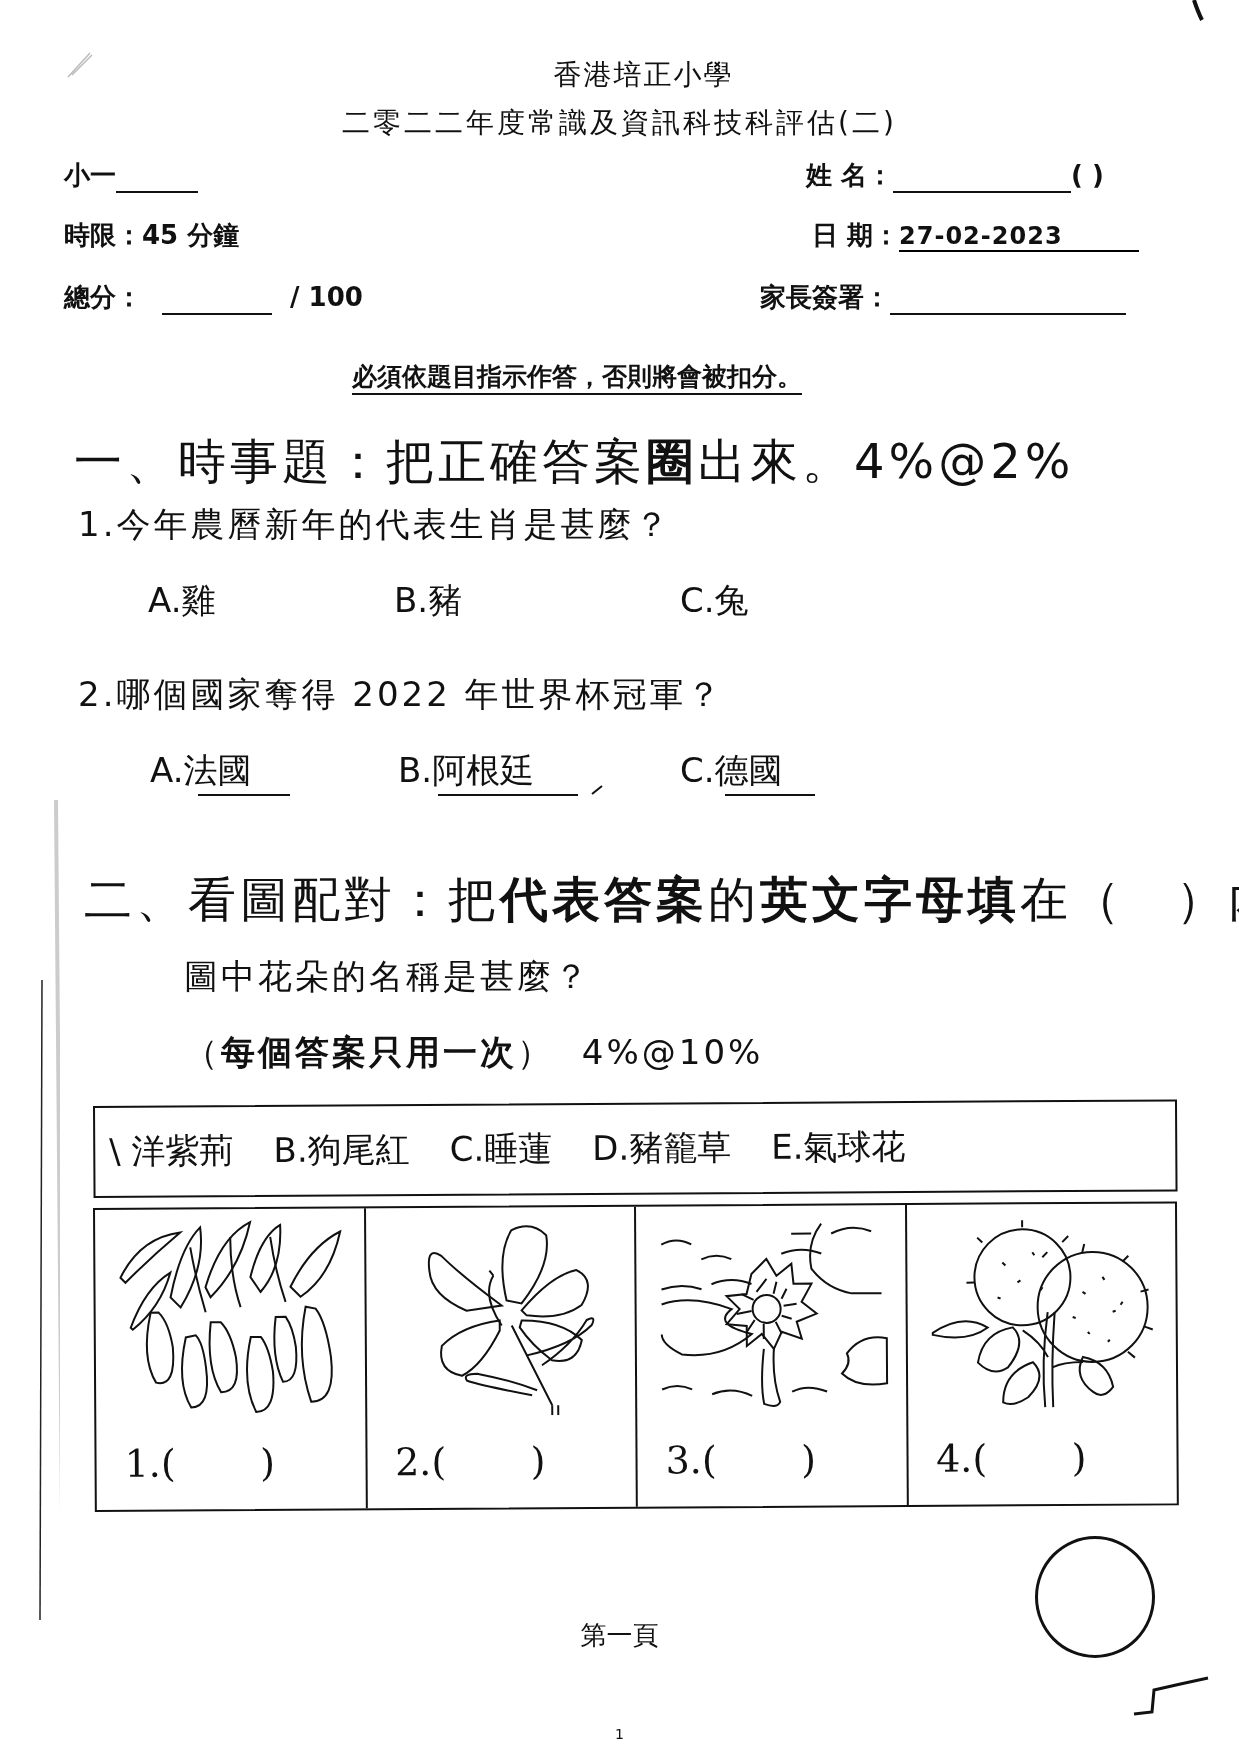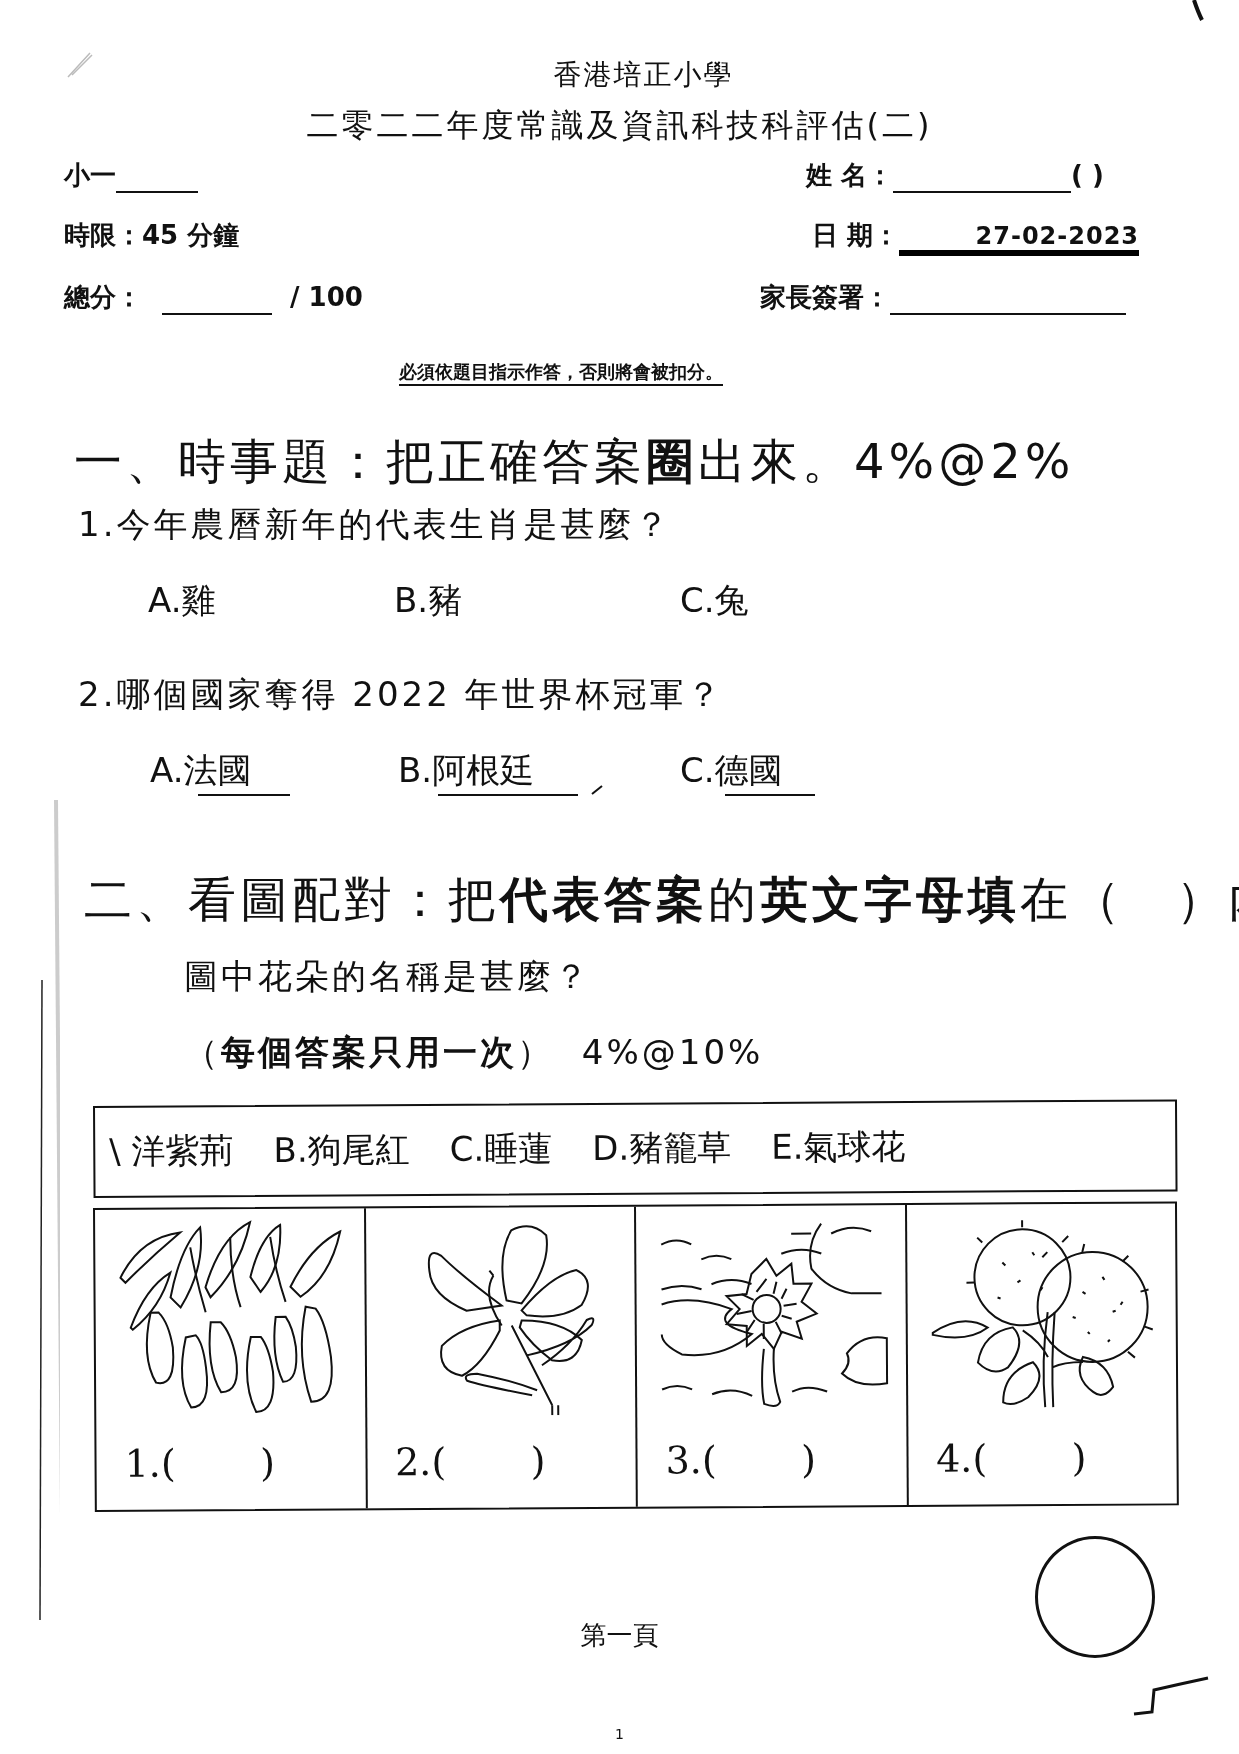--- a/index.html
+++ b/index.html
@@ -2,25 +2,25 @@
 <html><head>
 <meta charset="utf-8">
 <style>
   html, body { margin:0; padding:0; }
   body {
     width:1239px; height:1754px; background:#ffffff; position:relative; overflow:hidden;
     font-family:"DejaVu Sans","Liberation Sans",sans-serif; color:#111;
   }
   .abs { position:absolute; }
   .school { left:0; width:1239px; top:56px; text-align:center; font-size:28px; letter-spacing:2px;padding-left:24px; }
-  .exam   { left:0; width:1239px; top:104px; text-align:center; font-size:32px; letter-spacing:3px; }
+  .exam   { left:0; width:1239px; top:104px; text-align:center; font-size:28px; letter-spacing:3px; }
   .field { font-size:26px; white-space:nowrap;font-weight:bold; }
   .blank { display:inline-block; border-bottom:2px solid #111; vertical-align:bottom; }
-  .date-val { display:inline-block; border-bottom:6px solid #000000; width:240px; text-align:right; font-size:24px; letter-spacing:1px; }
-  .notice { left:0; width:1122px; top:360px; text-align:center; font-size:18px; font-weight:bold; }
+  .date-val { display:inline-block; border-bottom:2px solid #000000; width:240px; text-align:left; font-size:24px; letter-spacing:1px; }
+  .notice { left:16px; width:1122px; top:360px; text-align:center; font-size:25px; font-weight:bold; }
   .notice span { border-bottom:2px solid #111; padding-bottom:2px; }
   .h1 { font-size:48px; letter-spacing:4px; white-space:nowrap; }
   .q { font-size:34px; letter-spacing:3px; white-space:nowrap; }
   .opt { font-size:34px; white-space:nowrap; }
   .bold { font-weight:bold; }
   .choices-box {
     left:93px; top:1106px; width:1080px; height:88px; border:2px solid #111;
     transform:rotate(-0.35deg); transform-origin:left top;
   }
   .choices-box .row { display:flex; align-items:center; height:100%; padding-left:14px; font-size:34px; }

